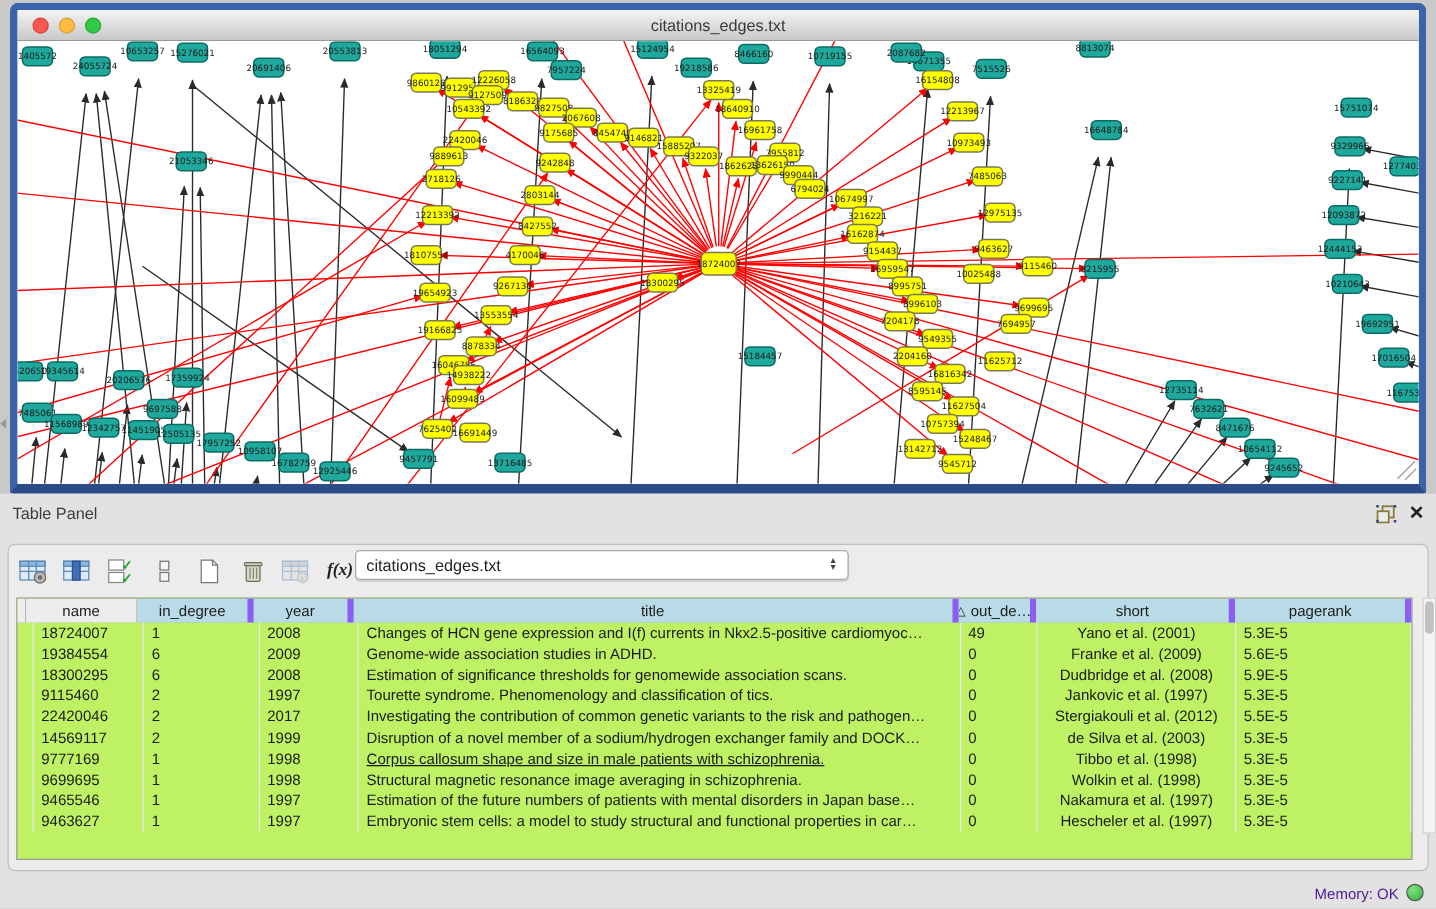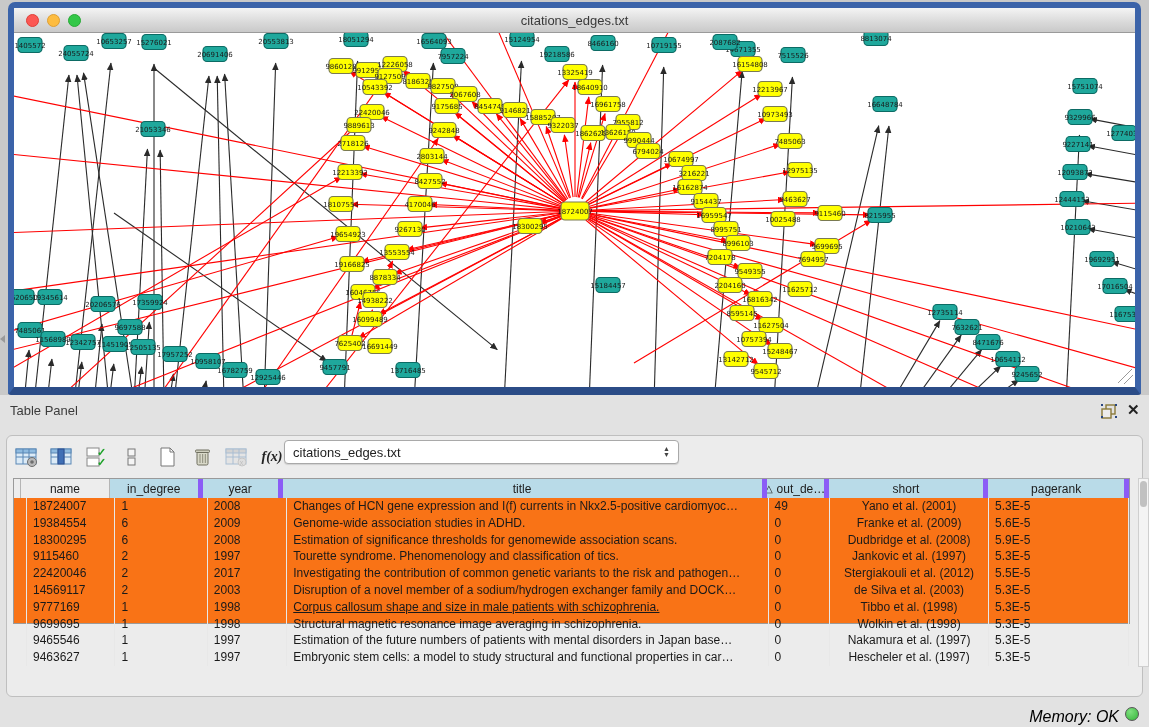--- a/index.html
+++ b/index.html
@@ -33,41 +33,41 @@
 
   #toolbar { position:absolute; left:4px; top:6px; height:30px; display:flex; align-items:center; }
   .tool-btn { width:32px; height:28px; display:flex; align-items:center; justify-content:center; margin-right:3px; border-radius:3px; }
   .tool-btn.fx { font-family:"Liberation Serif",serif; font-style:italic; font-weight:bold; font-size:14px; color:#222; }
   #table-select { position:absolute; left:277px; top:4px; width:395px; height:24px; background:#fff;
     border:1px solid #a9a9a9; border-radius:4px; font-size:13px; color:#222; display:flex; align-items:center;
     padding:0 8px; box-shadow:0 1px 1px rgba(0,0,0,.12); }
   #table-select .val { flex:1; }
   #select-arrows { font-size:7px; line-height:6px; color:#444; text-align:center; }
 
-  #table-wrap { position:absolute; left:6px; top:42px; width:1117px; height:146px; background:#f97316; border:1px solid #9a9a9a; }
+  #table-wrap { position:absolute; left:6px; top:42px; width:1117px; height:210px; background:#bef264; border:1px solid #9a9a9a; }
   #hdr-row { display:flex; height:19px; border-bottom:1px solid #8fb6c6; }
   .hcell { height:19px; font-size:12px; color:#1c1c1c; display:flex; align-items:center; justify-content:center;
     background:#b9dbe8; border-right:5px solid #8b5cf6; overflow:hidden; white-space:nowrap; }
   .hcell.gray { background:#ededed; border-right:1px solid #b5b5b5; }
   .hcell .sort { font-size:10px; margin-right:4px; }
   #body-rows { position:relative; }
   .trow { display:flex; height:16.8px; }
   .tcell { font-size:12px; color:#1a1a1a; line-height:16.8px; white-space:nowrap; overflow:hidden; padding:0 6px; border-right:1px solid #e8e8e8; }
   .tcell.center { text-align:center; }
   #vscroll { position:absolute; left:1131px; top:42px; width:11px; height:189px; background:#f4f4f4; border:1px solid #cfcfcf; }
   #vthumb { position:absolute; left:1px; top:2px; width:7px; height:26px; background:#c1c1c1; border-radius:4px; }
 
   #tabs { position:absolute; left:50%; transform:translateX(-50%); top:238px; display:flex; height:22px;
     border:1px solid #a3a3a3; border-radius:5px; overflow:hidden; background:#fbfbfb; box-shadow:0 1px 0 rgba(255,255,255,.7); }
   .tab { padding:0 14px; font-size:13px; line-height:21px; color:#222; border-right:1px solid #c0c0c0; background:#fbfbfb; }
   .tab:last-child { border-right:none; }
   .tab.sel { background:linear-gradient(#8f8f8f,#6f6f6f); color:#efefef; }
 
   #statusbar { position:absolute; left:0; top:305px; width:1149px; height:27px; }
-  #memory { position:absolute; right:30px; top:8px; font-size:16px; color:#000000;font-style:italic; }
+  #memory { position:absolute; right:30px; top:8px; font-size:12px; color:#4c1d95; }
   #mem-dot { position:absolute; right:10px; top:7px; width:14px; height:14px; border-radius:50%;
     background:radial-gradient(circle at 35% 30%, #7ee07e, #35b53a); border:1px solid #555; }
 
   #collapse-handle { position:absolute; left:0px; top:335px; width:0; height:0;
     border-top:4px solid transparent; border-bottom:4px solid transparent; border-right:5px solid #9a9a9a; }
 </style>
 </head>
 <body>
 
 <div id="net-window">
@@ -868,21 +868,21 @@
             <div class="tcell" style="width: 80px;">2017</div>
             <div class="tcell" style="width: 485px;">Investigating the contribution of common genetic variants to the risk and pathogen…</div>
             <div class="tcell" style="width: 62px;">0</div>
             <div class="tcell center" style="width: 160px;">Stergiakouli et al. (2012)</div>
             <div class="tcell" style="width: 141px;">5.5E-5</div>
           </div>
           <div class="trow">
             <div class="tcell" style="width: 7px;"></div>
             <div class="tcell" style="width: 89px;">14569117</div>
             <div class="tcell" style="width: 93px;">2</div>
-            <div class="tcell" style="width: 80px;">2003</div>
+            <div class="tcell" style="width: 80px;">1999</div>
             <div class="tcell" style="width: 485px;">Disruption of a novel member of a sodium/hydrogen exchanger family and DOCK…</div>
             <div class="tcell" style="width: 62px;">0</div>
             <div class="tcell center" style="width: 160px;">de Silva et al. (2003)</div>
             <div class="tcell" style="width: 141px;">5.3E-5</div>
           </div>
           <div class="trow">
             <div class="tcell" style="width: 7px;"></div>
             <div class="tcell" style="width: 89px;">9777169</div>
             <div class="tcell" style="width: 93px;">1</div>
             <div class="tcell" style="width: 80px;">1998</div>

